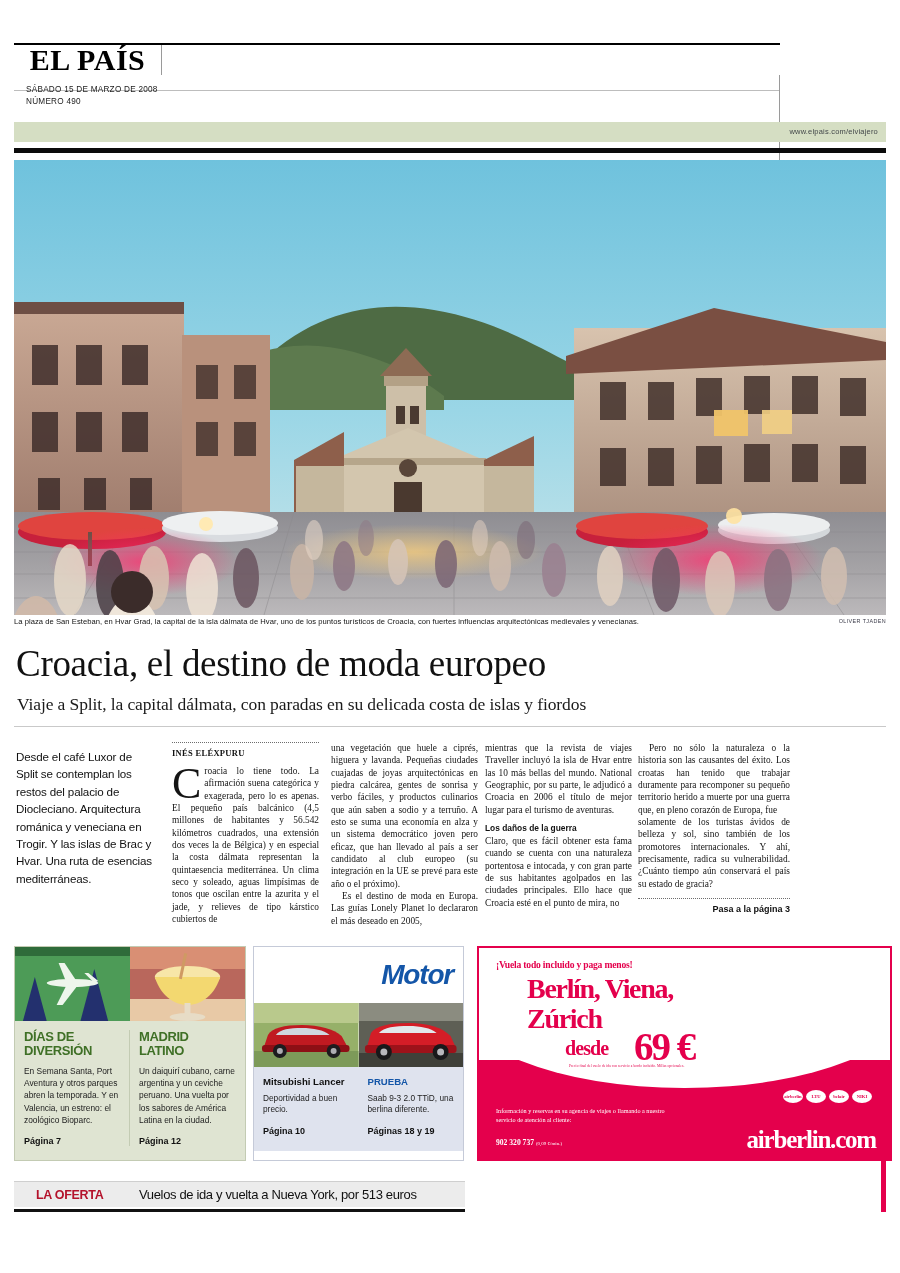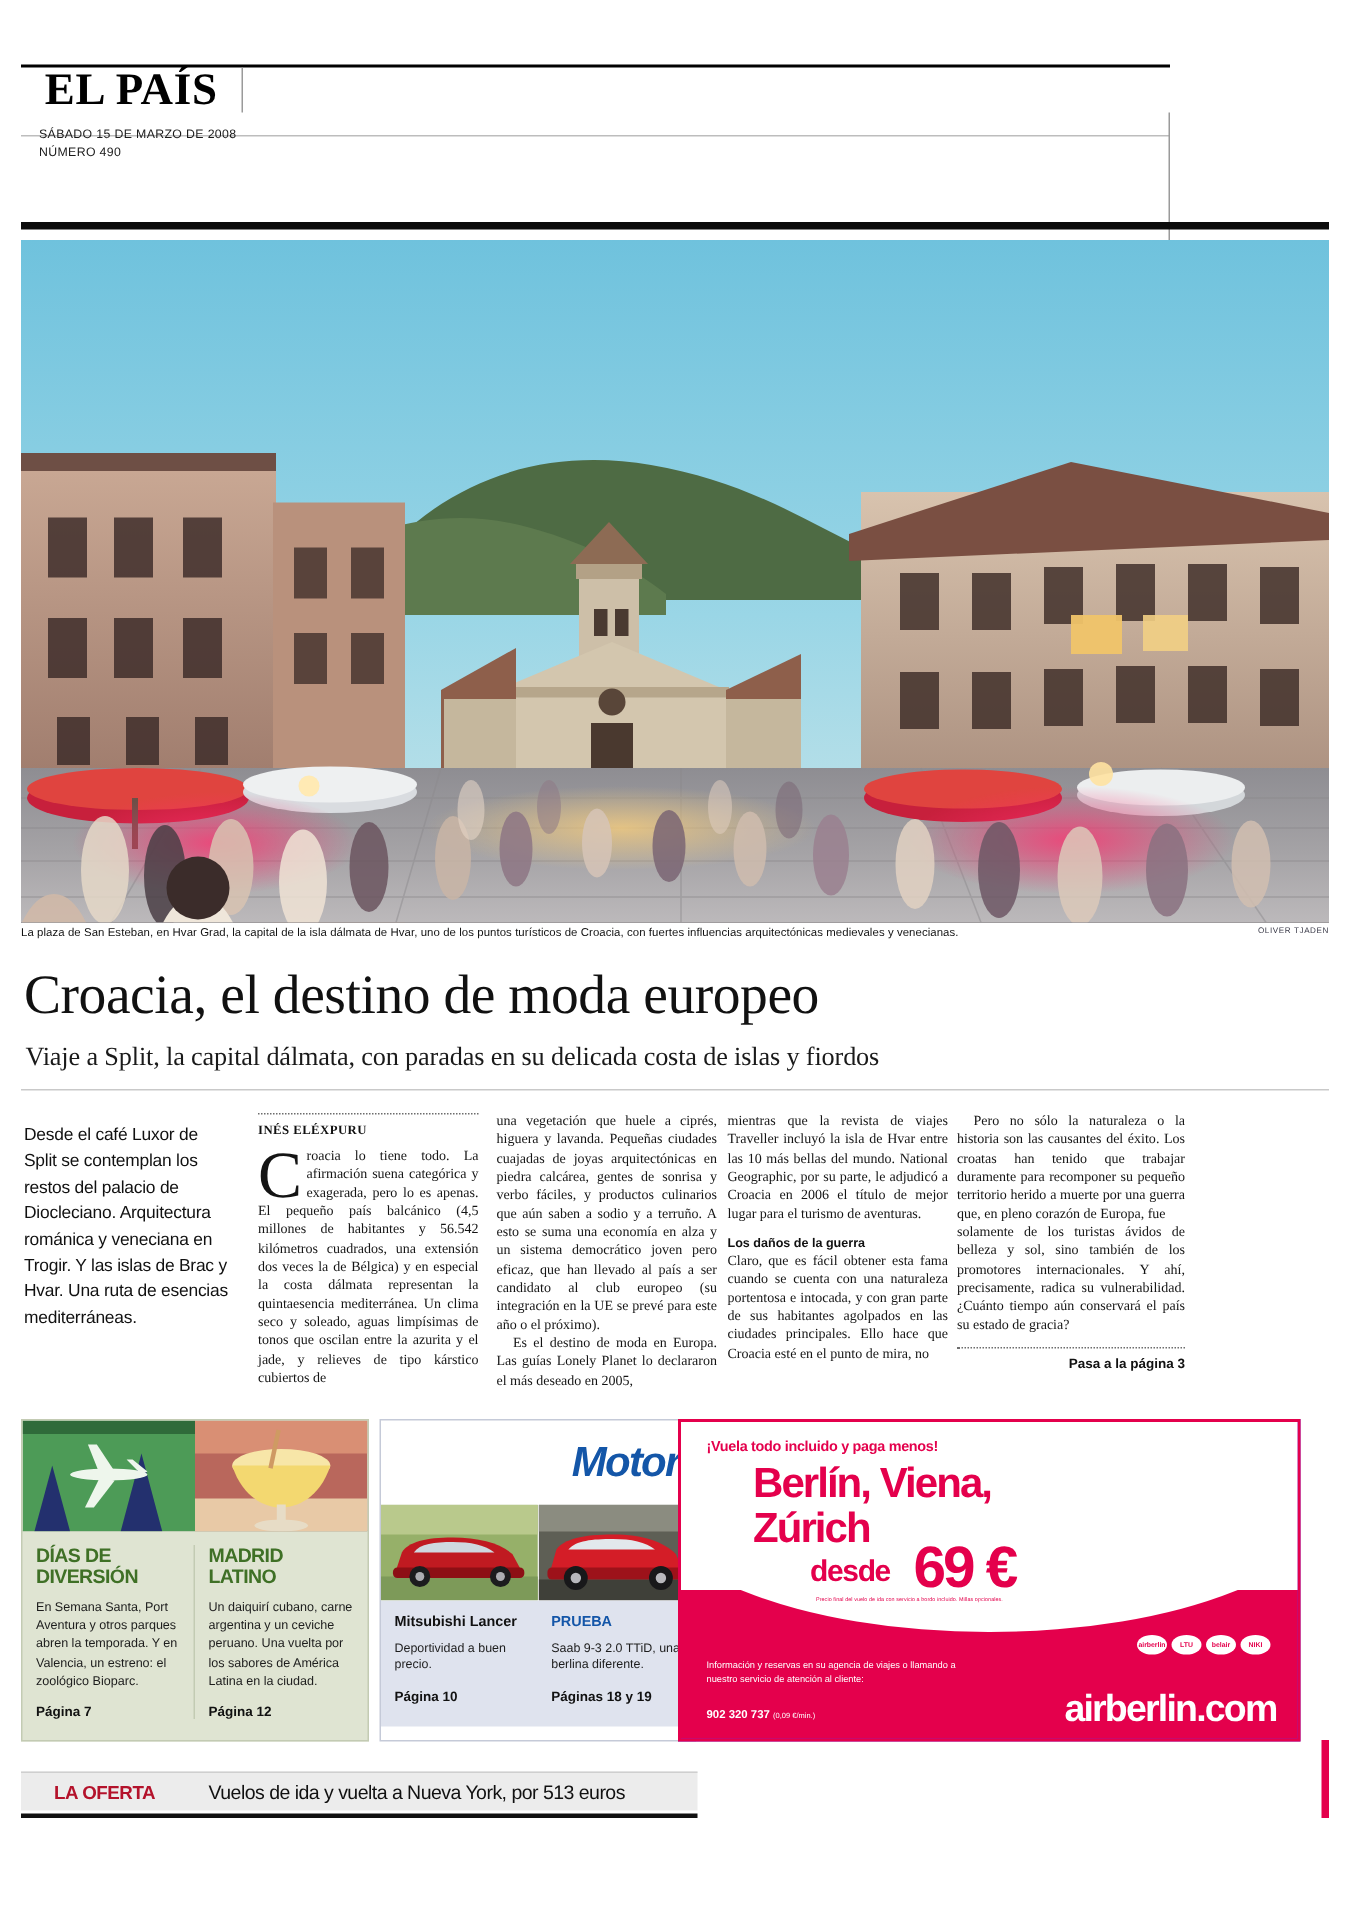--- a/index.html
+++ b/index.html
@@ -147,22 +147,22 @@
   .motor-img svg { display:block; width:100%; height:100%; }
   .motor-body { display:flex; background:#dfe3ee; height:84px; padding-top:9px; }
   .motor-c { width:50%; padding:0 9px; }
   .motor-h { font-weight:700; font-size:9.6px; color:#111; margin-bottom:6px; }
   .motor-h.blue { color:#1456a8; }
   .motor-b { font-size:8.3px; line-height:1.35; color:#1d1d1d; }
   .motor-p { font-weight:700; font-size:9px; color:#111; margin-top:11px; }
 
   
   .ad {
-    position:absolute; left:452px; top:946px; width:415px; height:215px;
-    background:#6d28d9; border:2px solid #e4004c;
+    position:absolute; left:477px; top:946px; width:415px; height:215px;
+    background:#000000; border:2px solid #e4004c;font-family:Liberation Serif, serif;
   }
   .ad-top { position:relative; height:112px; background:#fff; overflow:hidden; }
   .ad-kicker {
     position:absolute; left:17px; top:11px;
     font-size:9.6px; font-weight:700; color:#e4004c; letter-spacing:-0.2px;
   }
   .ad-dest {
     position:absolute; left:48px; top:26px; width:340px;
     font-size:28px; font-weight:700; color:#e4004c;
     letter-spacing:-1.3px; line-height:1.06;
@@ -233,20 +233,23 @@
     </div>
     <div class="issue-box">
       <div class="issue-line">SÁBADO 15 DE MARZO DE 2008</div>
       <div class="issue-line">NÚMERO 490</div>
     </div>
     <div class="viajero-box">
       <div class="viajero">El Viajero</div>
     </div>
   </div>
 
+  <div class="greenband">
+    <div class="url">www.elpais.com/elviajero</div>
+  </div>
   <div class="blackrule"></div>
 
   <div class="hero">
     <svg viewBox="0 0 872 455" preserveAspectRatio="none">
       <defs>
         <linearGradient id="sky" x1="0" y1="0" x2="0" y2="1">
           <stop offset="0%" stop-color="#6fc2dd"></stop>
           <stop offset="55%" stop-color="#9ad6e6"></stop>
           <stop offset="100%" stop-color="#cbe6ea"></stop>
         </linearGradient>

